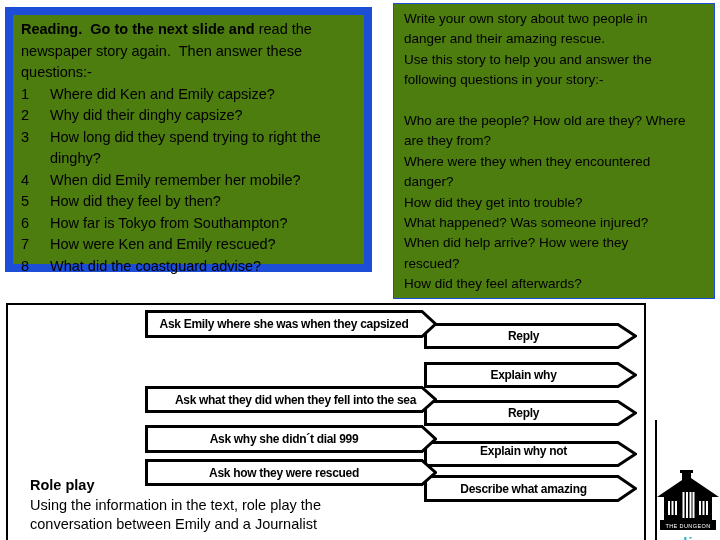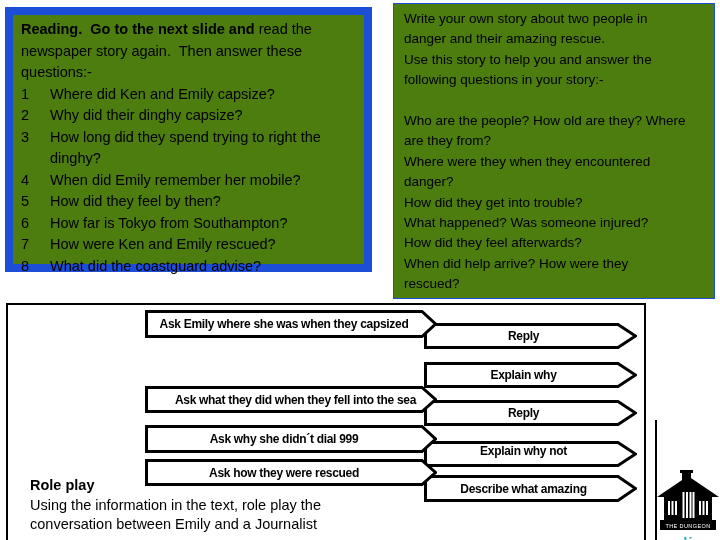--- a/index.html
+++ b/index.html
@@ -117,23 +117,23 @@
 danger and their amazing rescue.</div>
     <div class="pre">Use this story to help you and answer the
 following questions in your story:-</div>
     <div class="spacer"></div>
     <div class="pre">Who are the people? How old are they? Where
 are they from?</div>
     <div class="pre">Where were they when they encountered
 danger?</div>
     <div class="pre">How did they get into trouble?</div>
     <div class="pre">What happened? Was someone injured?</div>
-    <div class="pre">How did they feel afterwards?</div>
     <div class="pre">When did help arrive? How were they
 rescued?</div>
+    <div class="pre">How did they feel afterwards?</div>
   </div>
 
   <div class="outer-box"></div>
 
   <div class="arrow arrow-right" style="top:323px; height:26px;">
       <svg width="213" height="26">
         <polygon points="1.5,1.5 194,1.5 211.5,13 194,24.5 1.5,24.5" fill="#ffffff" stroke="#000000" stroke-width="3" stroke-linejoin="miter"></polygon>
       </svg>
     <span class="label">Reply</span>
   </div>

